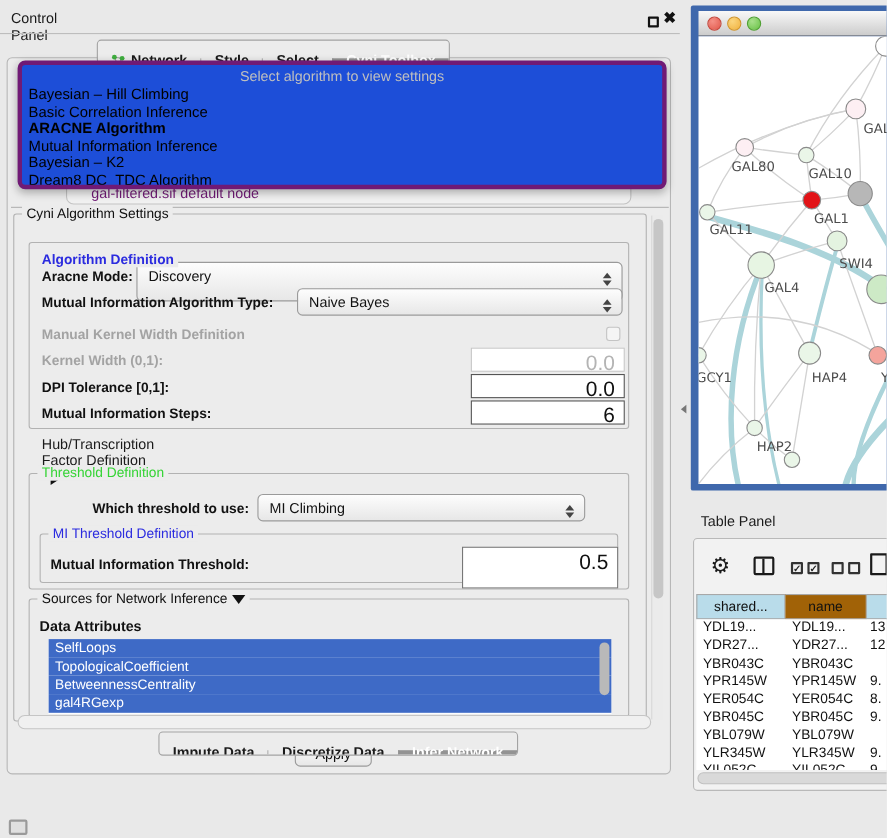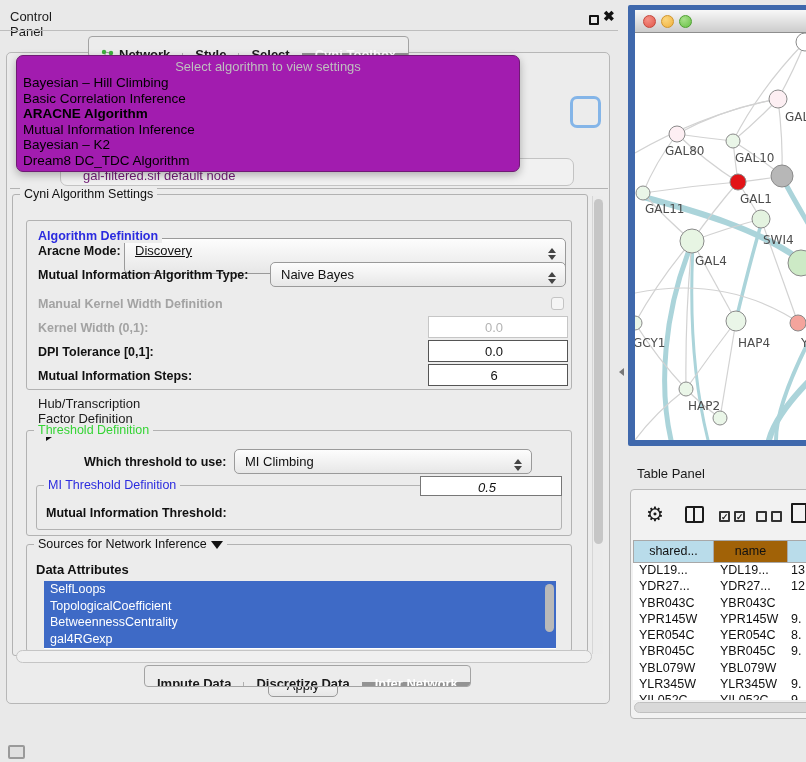--- a/index.html
+++ b/index.html
@@ -22,21 +22,21 @@
 
   
   .tabbar { display:flex; height:22px; border:1px solid #a3a3a3; border-radius:4px; background:#ececec; overflow:hidden; z-index:20; }
   .tabbar .tab { padding:0 12px; line-height:20px; font-size:13px; font-weight:bold; color:#1a1a1a; border-left:1px solid #b0b0b0; display:flex; align-items:center; gap:5px; white-space:nowrap;margin-top:16px; }
   .tabbar .tab:first-child { border-left:none; }
   .tabbar .tab.sel { background:#939393; color:#fff; border-left-color:#939393; }
   .top-tabs { left:88px; top:36px; }
   .bottom-tabs { left:144px; top:665px;justify-content:flex-end; }
 
   
-  .popup { left:16px; top:55px; width:504px; height:117px; background:#a21caf; border:1px solid #701a75; border-radius:7px; box-shadow:0 3px 8px rgba(0,0,0,.28); z-index:40; overflow:hidden; }
+  .popup { left:16px; top:55px; width:590px; height:117px; background:#1d4ed8; border:4px solid #701a75; border-radius:7px; box-shadow:0 3px 8px rgba(0,0,0,.28); z-index:40; overflow:hidden; }
   .popup-head { height:19px; text-align:center; color:#bfbfbf; font-size:13px; padding-top:3px; }
   .popup-item { padding-left:6px; font-size:13.5px; line-height:15.6px; color:#000; }
   .popup-item.bold { font-weight:bold; }
 
   .focus-combo { left:570px; top:96px; width:31px; height:32px; border:3px solid #84b5e8; border-radius:7px; background:#ececec; z-index:6; }
   .hidden-combo { left:60px; top:158px; width:514px; height:28px; background:#f1f1f1; border:1px solid #c3c3c3; border-radius:7px; z-index:5; color:#701a75; padding:9px 0 0 22px; font-size:13px; white-space:nowrap; overflow:hidden; }
   .mid-sep { left:10px; top:188px; width:598px; border-top:1px solid #b3b3b3; }
 
   
   .group { border:1px solid #b2b2b2; border-radius:3px; }
@@ -45,21 +45,21 @@
   .green { color:#35d435; }
 
   .lbl { font-size:12.5px; font-weight:bold; color:#111; white-space:nowrap; }
   .lbl.dis { color:#a3a3a3; }
 
   .combo { background:linear-gradient(#fdfdfd,#e7e7e7); border:1px solid #9a9a9a; border-radius:5px; font-size:13px; color:#111; padding:4px 0 0 10px; }
   .spin { position:absolute; right:9px; top:5px; width:9px; }
   .spin:before { content:""; position:absolute; left:1px; top:0; border:4px solid transparent; border-bottom:5px solid #444; }
   .spin:after { content:""; position:absolute; left:1px; top:11px; border:4px solid transparent; border-top:5px solid #444; }
 
-  .field { background:#fff; border:1px solid #555; font-size:13px; text-align:center; padding:3px 8px 0 0; }
+  .field { background:#fff; border:1px solid #555; font-size:19px; text-align:right; padding:3px 8px 0 0; }
   .field.dis { border:1px solid #c6c6c6; color:#b4b4b4; }
   .checkbox { width:13px; height:13px; border:1px solid #c4c4c4; border-radius:3px; background:#f5f5f5; }
 
   .vscroll { width:11px; background:#ebebeb; border-left:1px solid #d6d6d6; }
   .vthumb { position:absolute; left:1px; width:9px; background:#c6c6c6; border-radius:5px; }
   .hscroll { height:13px; background:#f0f0f0; border:1px solid #c5c5c5; border-radius:7px; }
 
   .attr-list { background:#fff; overflow:hidden; }
   .attr-item { background:#3e6ac6; color:#fff; font-size:12.5px; line-height:16.7px; padding-left:6px; }
   .hub-label { font-size:13px; color:#1a1a1a; }
@@ -152,21 +152,21 @@
   <div class="abs group" style="left:12px; top:194px; width:576px; height:462px;"></div>
   <span class="abs gtitle" style="left:20px; top:187px;">Cyni Algorithm Settings</span>
   <div class="abs vscroll" style="left:592px; top:196px; height:458px;">
     <div class="vthumb" style="top:3px; height:345px;"></div>
   </div>
 
   <div class="abs group" style="left:26px; top:220px; width:546px; height:170px;"></div>
   <span class="abs gtitle blue" style="left:34px; top:229px;font-weight:bold;">Algorithm Definition</span>
 
   <span class="abs lbl" style="left:38px; top:244px;">Aracne Mode:</span>
-  <div class="abs combo" style="left:124px; top:238px; width:442px; height:36px;text-decoration:underline;">
+  <div class="abs combo" style="left:124px; top:238px; width:442px; height:36px;">
     <span>Discovery</span>
     <span class="spin"></span>
   </div>
 
   <span class="abs lbl" style="left:38px; top:268px;">Mutual Information Algorithm Type:</span>
   <div class="abs combo" style="left:270px; top:262px; width:296px; height:25px;">
     <span>Naive Bayes</span>
     <span class="spin"></span>
   </div>
 
@@ -191,21 +191,21 @@
 
   <span class="abs lbl" style="left:84px; top:455px;">Which threshold to use:</span>
   <div class="abs combo" style="left:234px; top:449px; width:298px; height:25px;">
     <span>MI Climbing</span>
     <span class="spin"></span>
   </div>
 
   <div class="abs group" style="left:36px; top:485px; width:526px; height:45px;"></div>
   <span class="abs gtitle blue" style="left:44px; top:478px;">MI Threshold Definition</span>
   <span class="abs lbl" style="left:46px; top:506px;">Mutual Information Threshold:</span>
-  <div class="abs field" style="left:420px; top:476px; width:142px; height:20px; border-color:#777;font-style:italic;">0.5</div>
+  <div class="abs field" style="left:420px; top:497px; width:142px; height:38px; border-color:#777;">0.5</div>
 
   <div class="abs group" style="left:26px; top:544px; width:546px; height:108px;"></div>
   <span class="abs gtitle" style="left:34px; top:537px;">
     <span>Sources for Network Inference</span><span class="tri-down"></span>
   </span>
   <span class="abs lbl" style="left:36px; top:562px; font-size:13px;">Data Attributes</span>
   <div class="abs attr-list" style="left:44px; top:581px; width:512px; height:68px;">
     <div class="attr-item">SelfLoops</div>
     <div class="attr-item">TopologicalCoefficient</div>
     <div class="attr-item">BetweennessCentrality</div>

